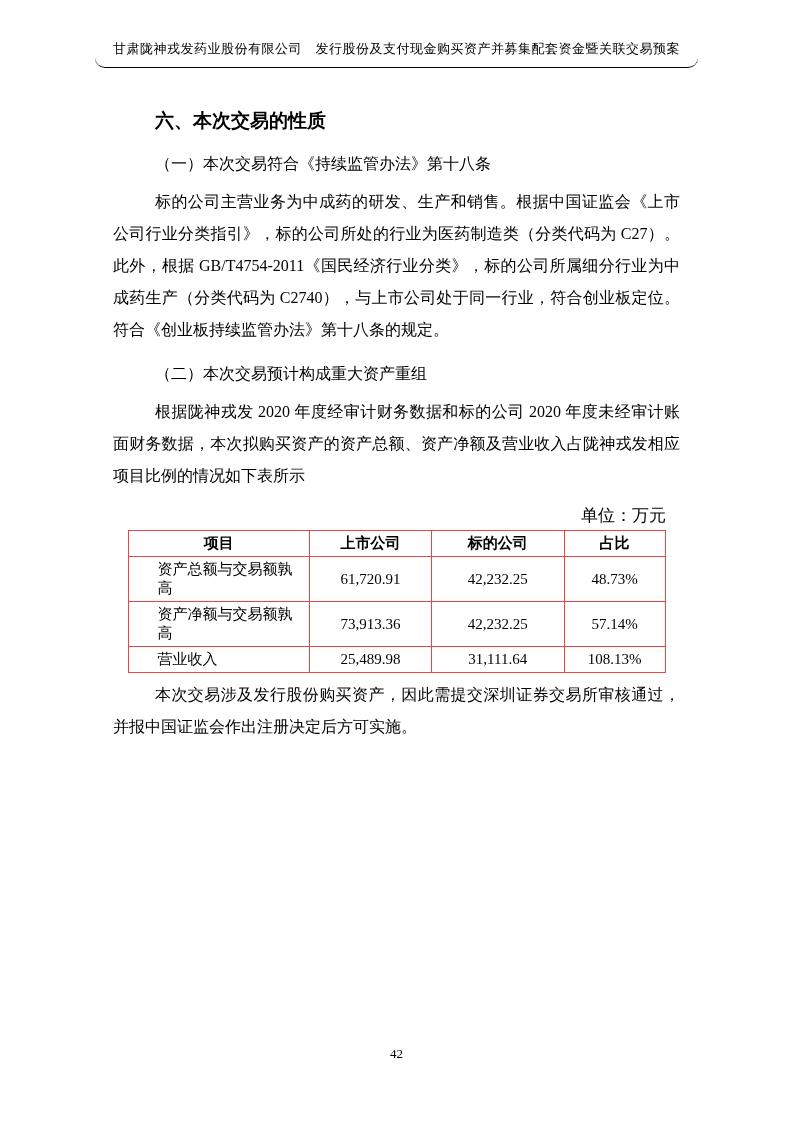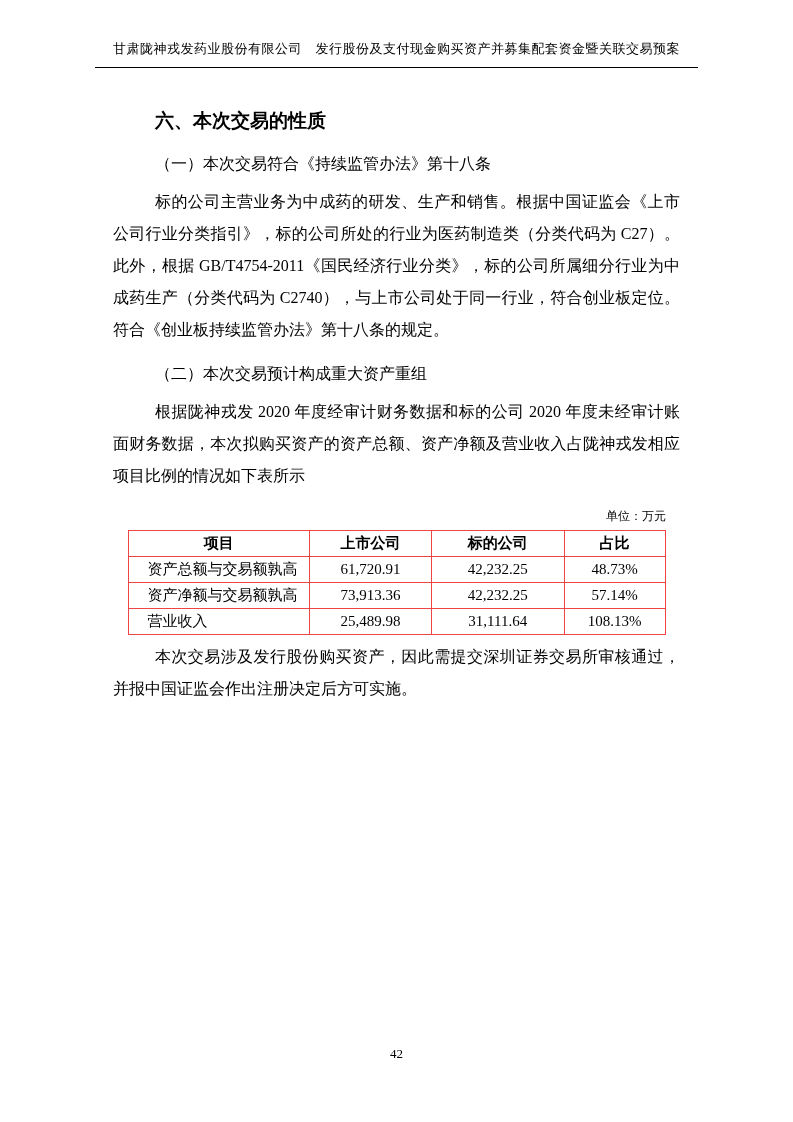--- a/index.html
+++ b/index.html
@@ -1,15 +1,15 @@
 <!DOCTYPE html>
 <html><head>
 <meta charset="utf-8">
 <style>
-  * { box-sizing: border-box; }
+  * { box-sizing: border-box; border-radius: 10px; }
   html, body { margin: 0; padding: 0; background: #ffffff; }
   .page {
     position: relative;
     width: 793px;
     height: 1122px;
     background: #ffffff;
     color: #000000;
     font-family: "Liberation Serif", "DejaVu Serif", serif;
     overflow: hidden;
   }
@@ -46,42 +46,42 @@
     margin: 12px 0 6px 0;
     text-indent: 42px;
     text-align: left;
   }
   .para {
     margin: 6px 0;
     text-indent: 42px;
   }
   .unit-label {
     text-align: right;
-    font-size: 12px;
+    font-size: 17px;
     line-height: 24px;
     margin: 12px 14px 2px 0;
   }
   .fin-table {
     width: 538px;
     margin: 2px auto 0 auto;
     border-collapse: collapse;
     font-size: 15px;
     line-height: normal;
     text-align: center;
   }
   .fin-table th, .fin-table td {
     border: 1px solid #ef4444;
     padding: 3px 4px;
     height: 24px;
     text-align: center;
   }
   .fin-table th { font-weight: bold; }
   .fin-table td.col-item {
     text-align: left;
-    padding-left: 19px;
+    padding-left: 29px;
   }
   .note { margin-top: 12px; }
   .page-number {
     position: absolute;
     bottom: 60px;
     left: 0;
     right: 0;
     text-align: center;
     font-size: 13px;
   }

